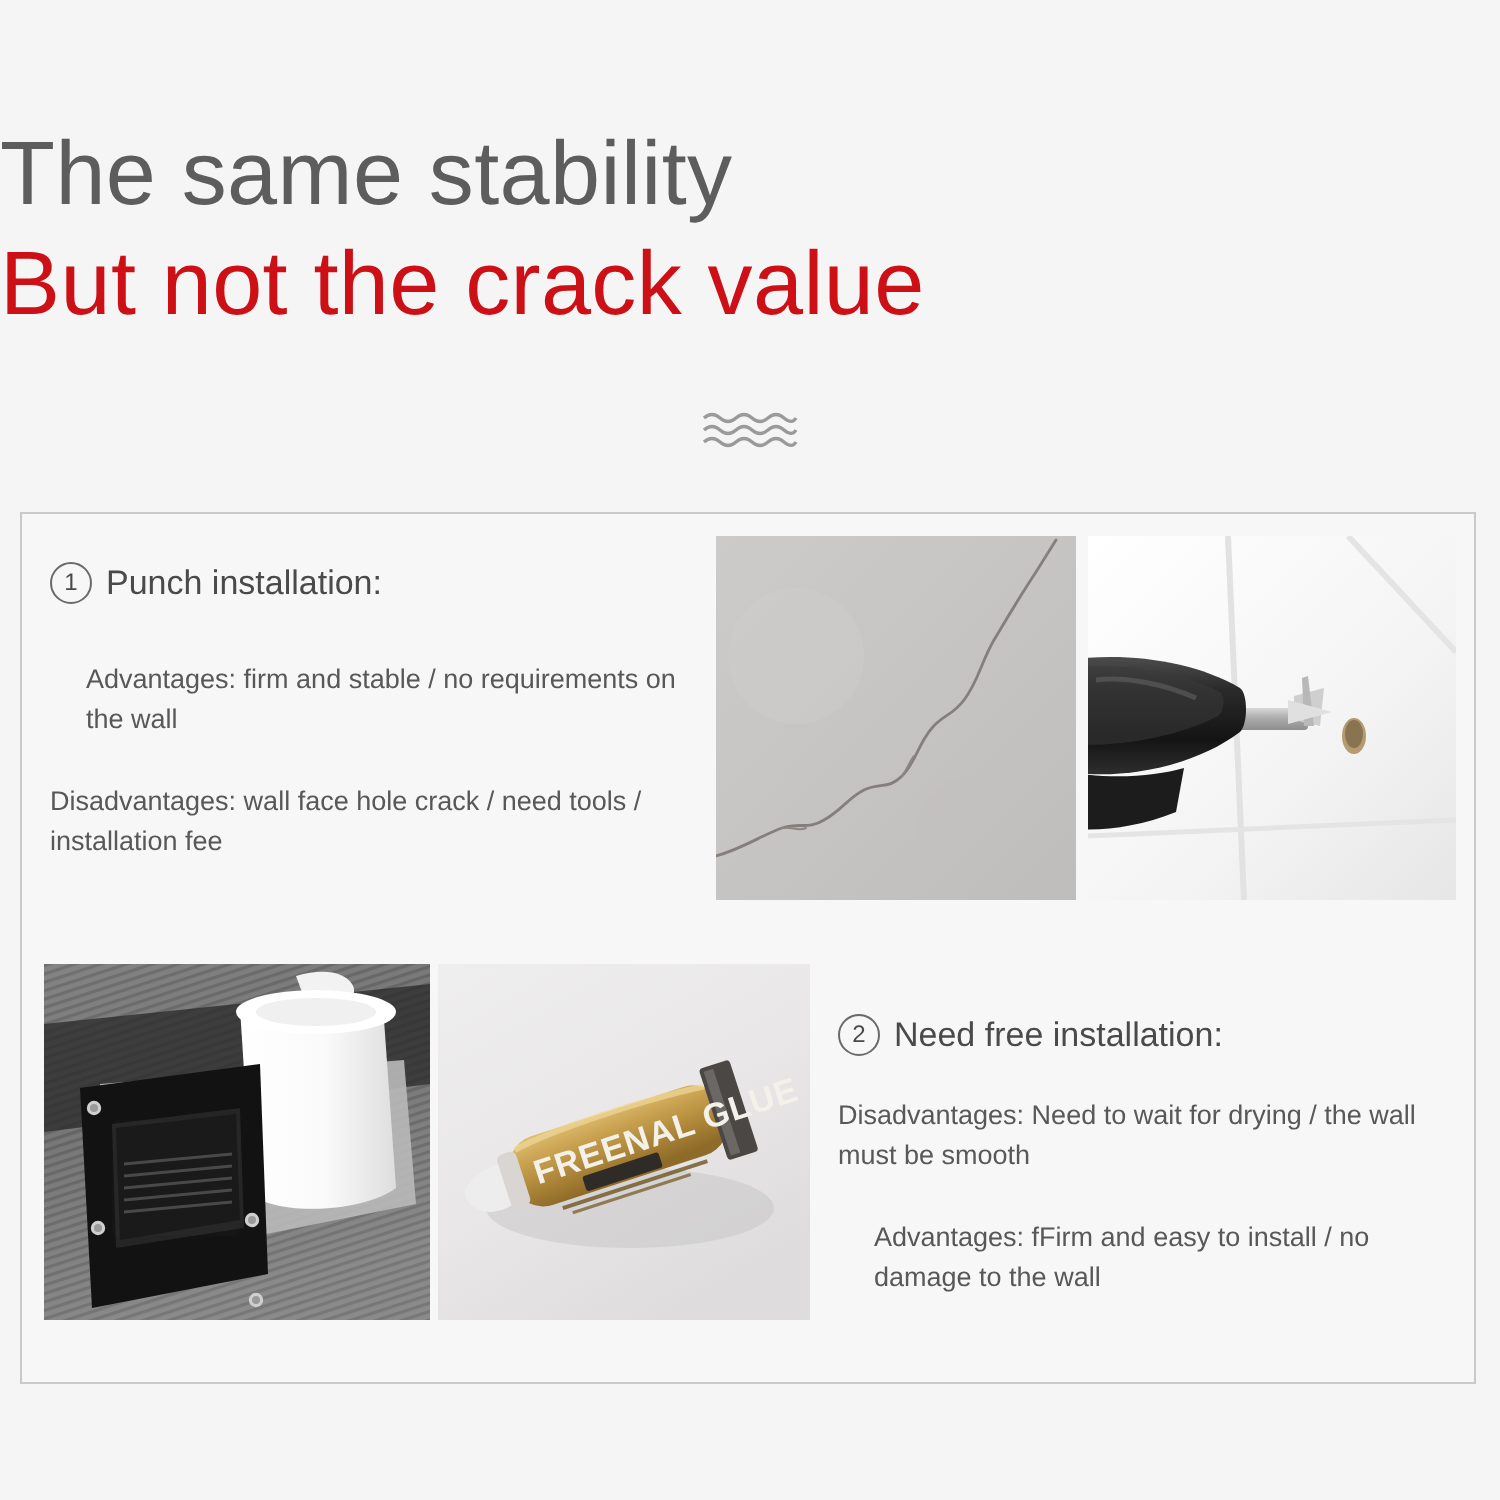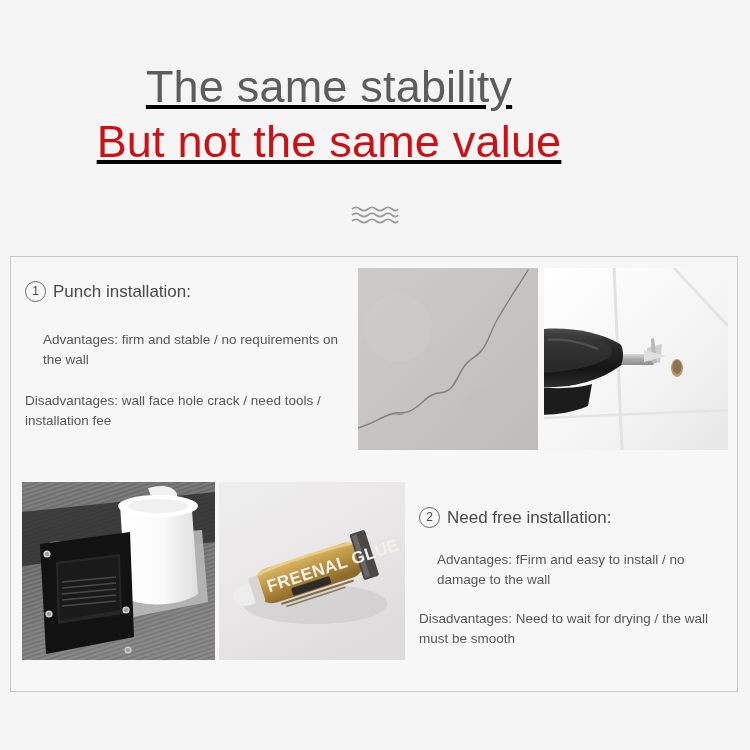--- a/index.html
+++ b/index.html
@@ -14,22 +14,20 @@
     overflow: hidden;
     position: relative;
   }
 
   
   .headings {
     position: absolute;
     top: 62px;
     left: 0;
     width: 658px;
-    text-align: center;
-    text-decoration: underline;
   }
   .title-main {
     font-size: 45px;
     color: #5d5d5d;
     font-weight: normal;
     letter-spacing: 0.2px;
     line-height: 1.12;
     margin: 0;
   }
   .title-sub {
@@ -160,21 +158,21 @@
   .para-adv { margin-top: 28px; margin-left: 18px; }
   .para-dis { margin-top: 22px; }
   .t2 .para-adv { margin-top: 22px; }
   .t2 .para-dis { margin-top: 20px; }
 </style>
 </head>
 <body>
 
 <div class="headings">
   <h1 class="title-main">The same stability</h1>
-  <h2 class="title-sub">But not the same value</h2>
+  <h2 class="title-sub">But not the crack value</h2>
 </div>
 
 <div class="wave-divider">
   <svg width="48" height="22" viewBox="0 0 48 22" xmlns="http://www.w3.org/2000/svg">
     <path d="M1,6 q4,-3.4 8,0 t8,0 t8,0 t8,0 t8,0 t6,0" fill="none" stroke="#9a9a9a" stroke-width="1.7"></path>
     <path d="M1,12 q4,-3.4 8,0 t8,0 t8,0 t8,0 t8,0 t6,0" fill="none" stroke="#9a9a9a" stroke-width="1.7"></path>
     <path d="M1,18 q4,-3.4 8,0 t8,0 t8,0 t8,0 t8,0 t6,0" fill="none" stroke="#9a9a9a" stroke-width="1.7"></path>
   </svg>
 </div>
 
@@ -354,18 +352,18 @@
           <path d="M40,76 C60,72 110,72 140,75" stroke="#f0d89a" stroke-width="3" fill="none" opacity="0.7"></path>
         </g>
       </svg>
     </div>
 
     <div class="text-block-2 t2">
       <div class="step-heading">
         <span class="step-num">2</span>
         <span>Need free installation:</span>
       </div>
+      <p class="para para-dis">Disadvantages: Need to wait for drying / the wall must be smooth</p>
       <p class="para para-adv">Advantages: fFirm and easy to install / no damage to the wall</p>
-      <p class="para para-dis">Disadvantages: Need to wait for drying / the wall must be smooth</p>
     </div>
   </div>
 
 </div>
 
 </body></html>

